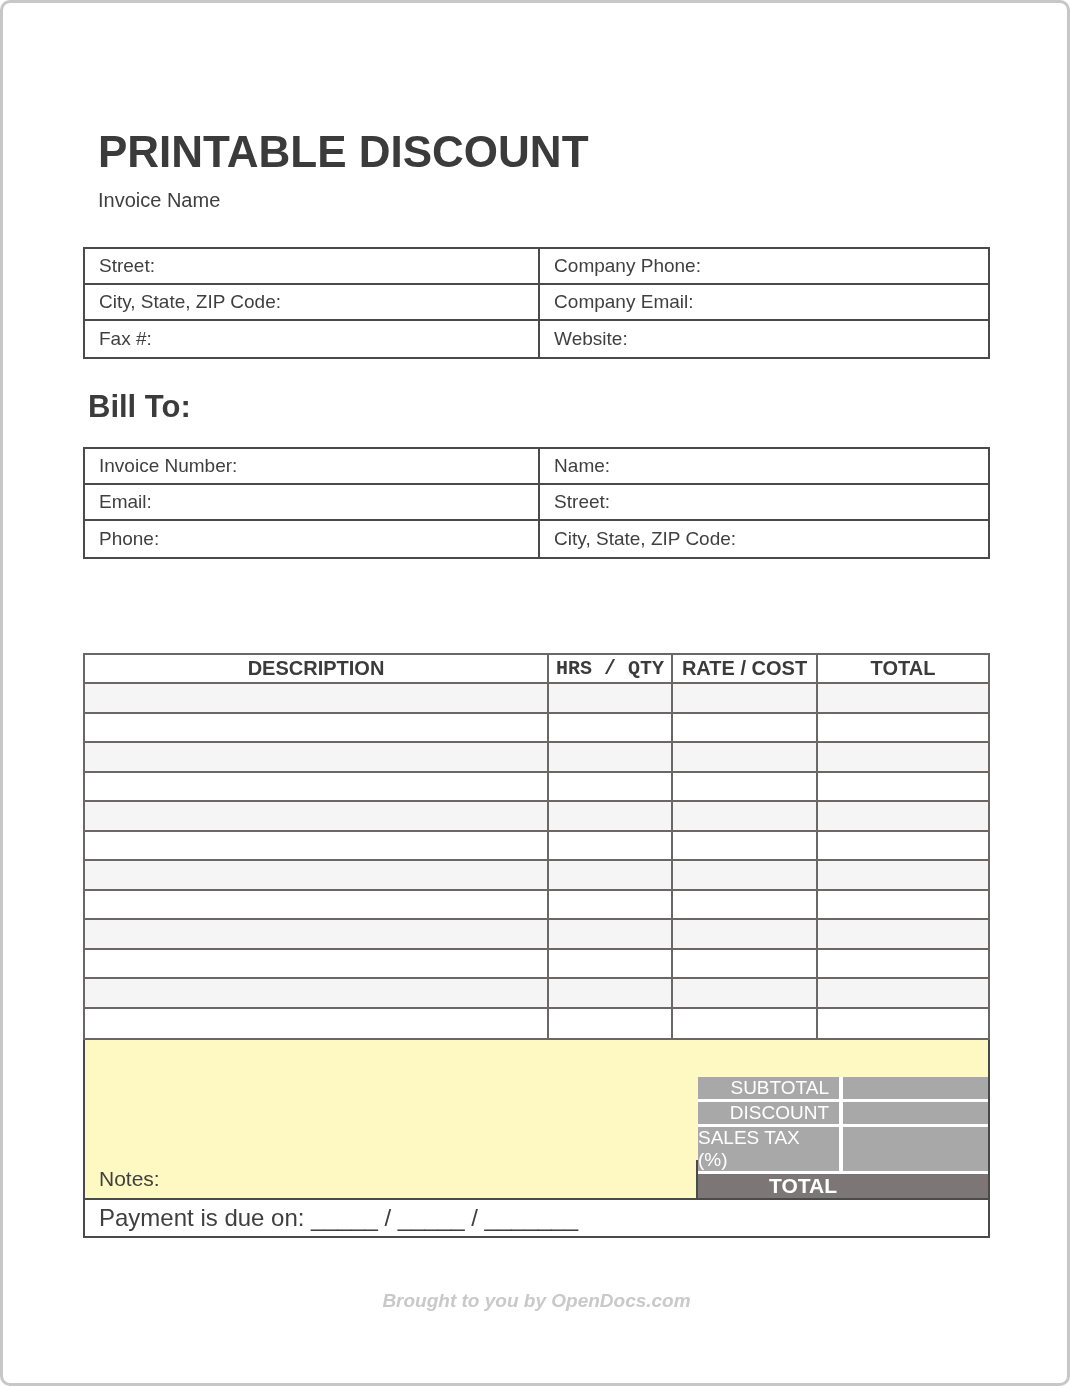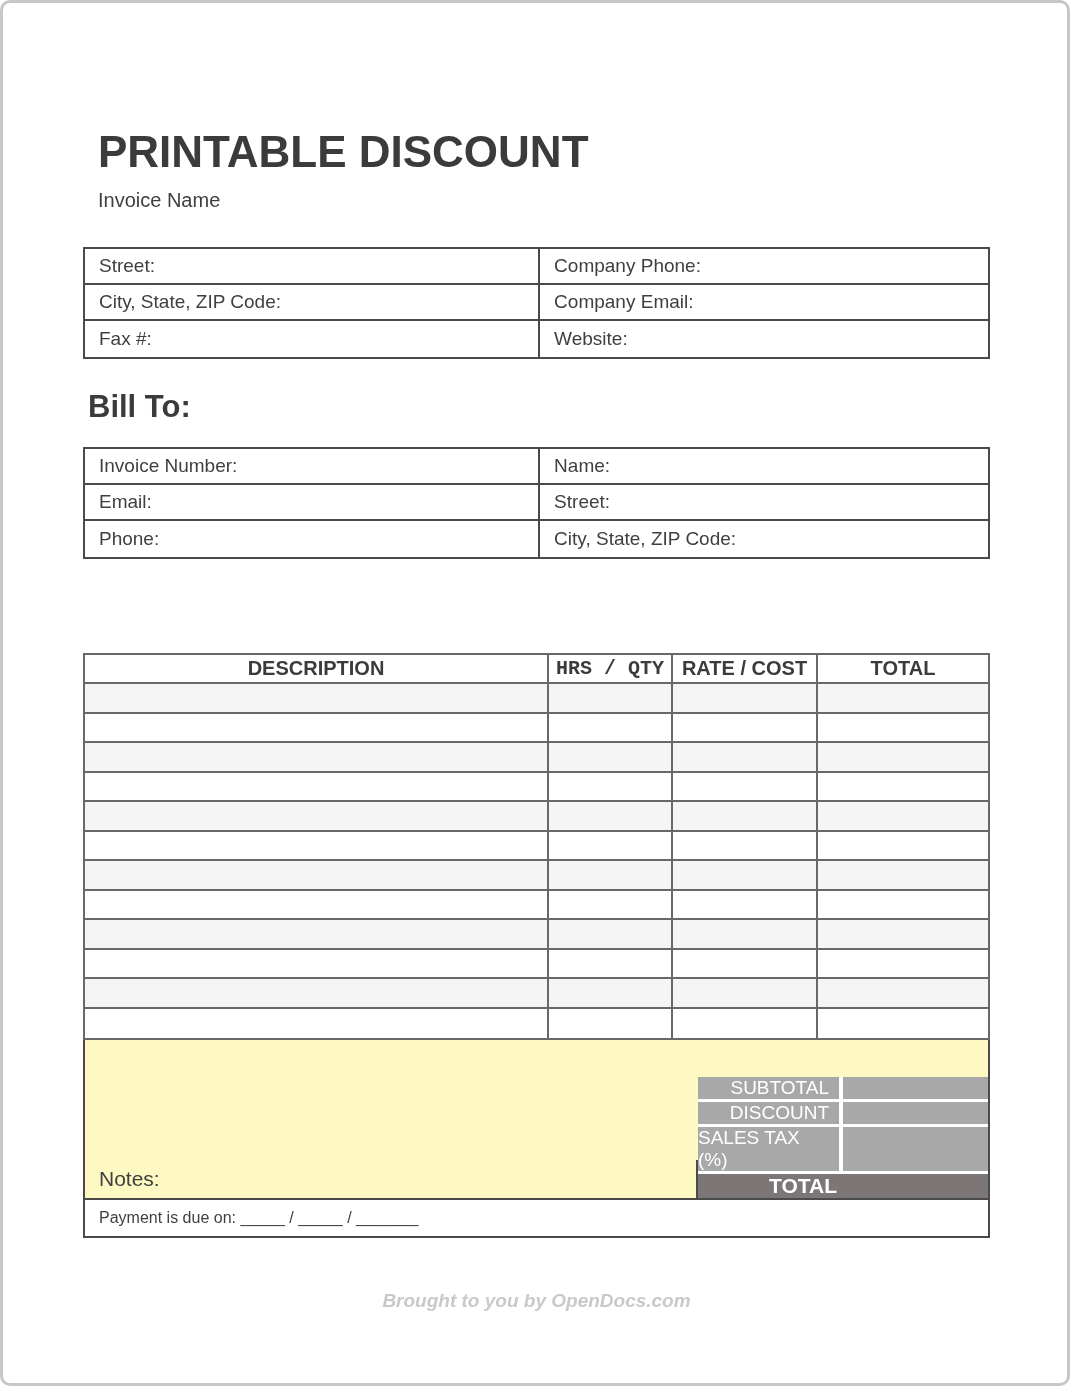--- a/index.html
+++ b/index.html
@@ -101,21 +101,21 @@
     margin-bottom:0;
   }
 
   
   .payment-row {
     height:40px;
     border:2px solid #4a4a4a;
     margin-top:-2px;
     display:flex; align-items:center;
     padding-left:14px;
-    font-size:16px; color:#3f3f3f;
+    font-size:24px; color:#3f3f3f;
     background:#fff;
   }
 
   
   .footer-credit {
     margin-top:52px;
     text-align:center;
     font-size:19px; font-style:italic; font-weight:600;
     color:#c9c9c9;
   }

